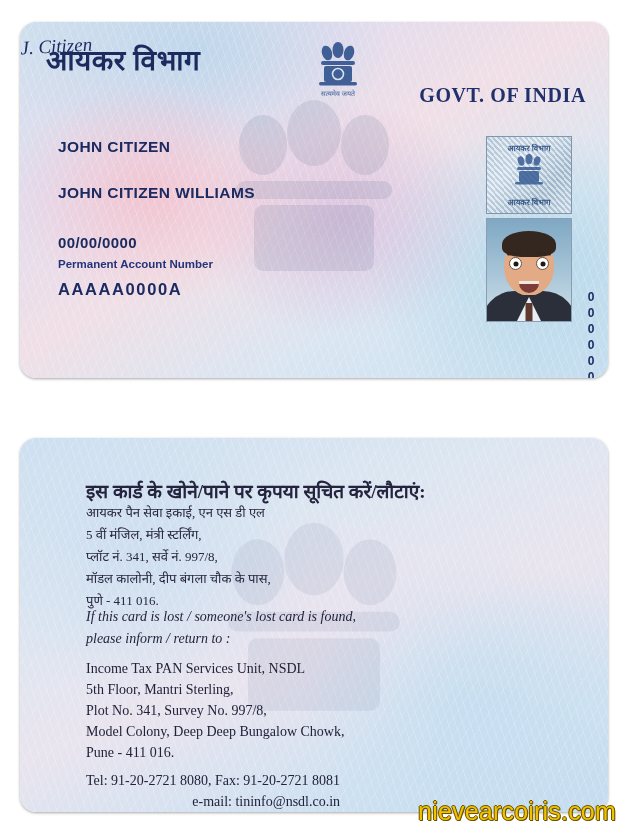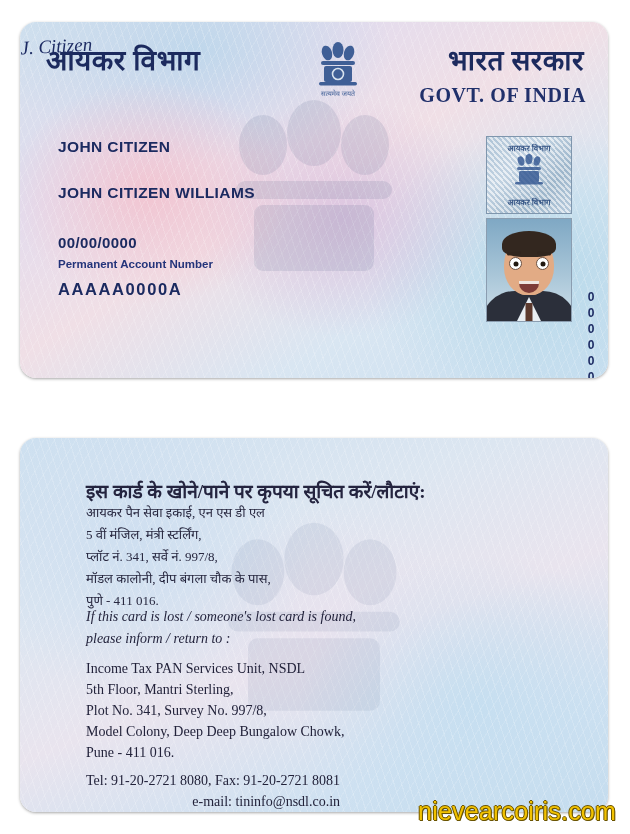--- a/index.html
+++ b/index.html
@@ -368,21 +368,20 @@
       <ellipse cx="50" cy="30" rx="9" ry="11"></ellipse>
       <ellipse cx="33" cy="34" rx="8" ry="10"></ellipse>
       <ellipse cx="67" cy="34" rx="8" ry="10"></ellipse>
       <rect x="24" y="46" width="52" height="6" rx="3"></rect>
       <rect x="30" y="54" width="40" height="22" rx="3"></rect>
       <circle cx="50" cy="65" r="7" fill="none" stroke="#4b5f86" stroke-width="2"></circle>
     </g>
   </svg>
 
   <div class="hdr-hi-left">आयकर विभाग</div>
-  <div class="hdr-hi-right">भारत सरकार</div>
   <div class="hdr-en-right">GOVT. OF INDIA</div>
 
   <svg class="emblem-hdr" viewBox="0 0 52 76">
     <g fill="#3f5f96">
       <ellipse cx="26" cy="14" rx="5.5" ry="8"></ellipse>
       <ellipse cx="15" cy="17" rx="5" ry="7.5" transform="rotate(-18 15 17)"></ellipse>
       <ellipse cx="37" cy="17" rx="5" ry="7.5" transform="rotate(18 37 17)"></ellipse>
       <rect x="9" y="25" width="34" height="4" rx="2"></rect>
       <rect x="12" y="30" width="28" height="16" rx="2"></rect>
       <rect x="7" y="46" width="38" height="3.5" rx="1.7"></rect>

